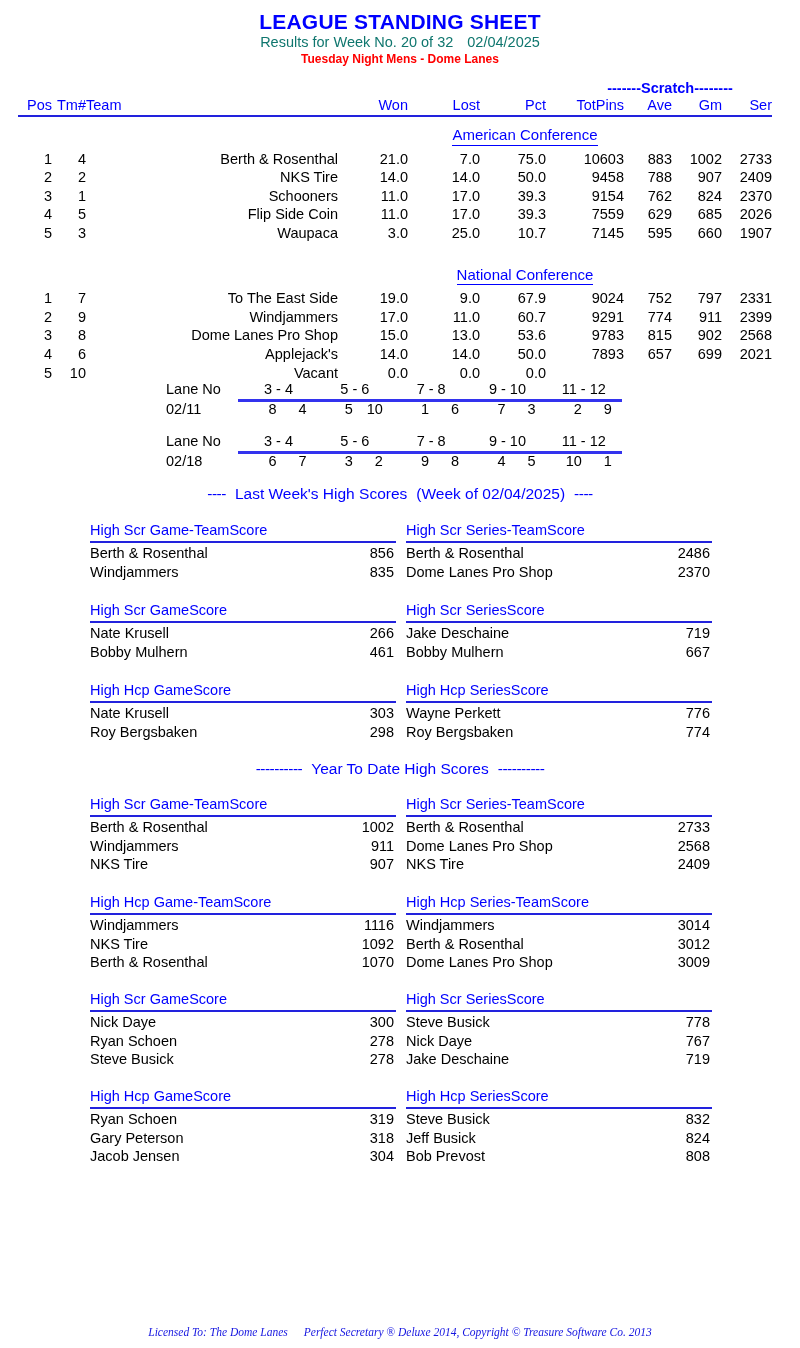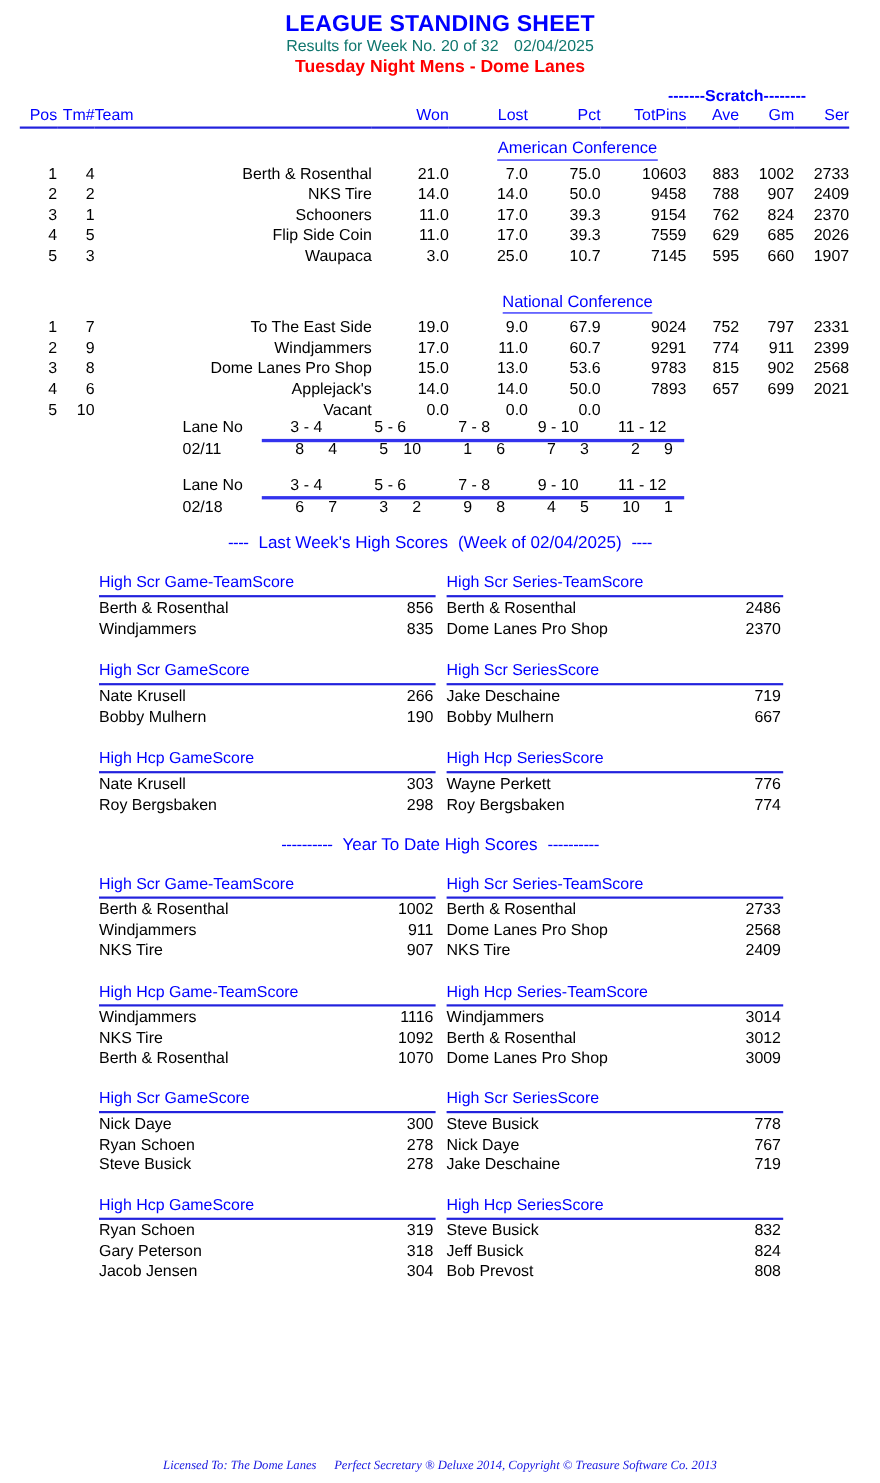--- a/index.html
+++ b/index.html
@@ -31,21 +31,21 @@
     top: 34px; left: 0; width: 800px;
     text-align: center;
     font-size: 14.5px;
     color: #0f766e;
   }
   .doc-subtitle .gap { display: inline-block; width: 14px; }
   .doc-league {
     position: absolute;
     top: 52px; left: 0; width: 800px;
     text-align: center;
-    font-size: 16px;
+    font-size: 12px;
     font-weight: bold;
     color: #ff0000;
   }
 
   
   .scratch-span {
     position: absolute;
     top: 80px; left: 570px; width: 200px;
     text-align: center;
     font-size: 14.5px;
@@ -460,21 +460,21 @@
         <span class="h1">High Scr Game</span>
         <span class="h2">Score</span>
       </div>
       <div class="rows">
         <div class="row">
           <span class="nm">Nate Krusell</span>
           <span class="sc">266</span>
         </div>
         <div class="row">
           <span class="nm">Bobby Mulhern</span>
-          <span class="sc">190</span>
+          <span class="sc">461</span>
         </div>
       </div>
     </div>
     <div class="hs">
       <div class="hdr">
         <span class="h1">High Scr Series</span>
         <span class="h2">Score</span>
       </div>
       <div class="rows">
         <div class="row">

